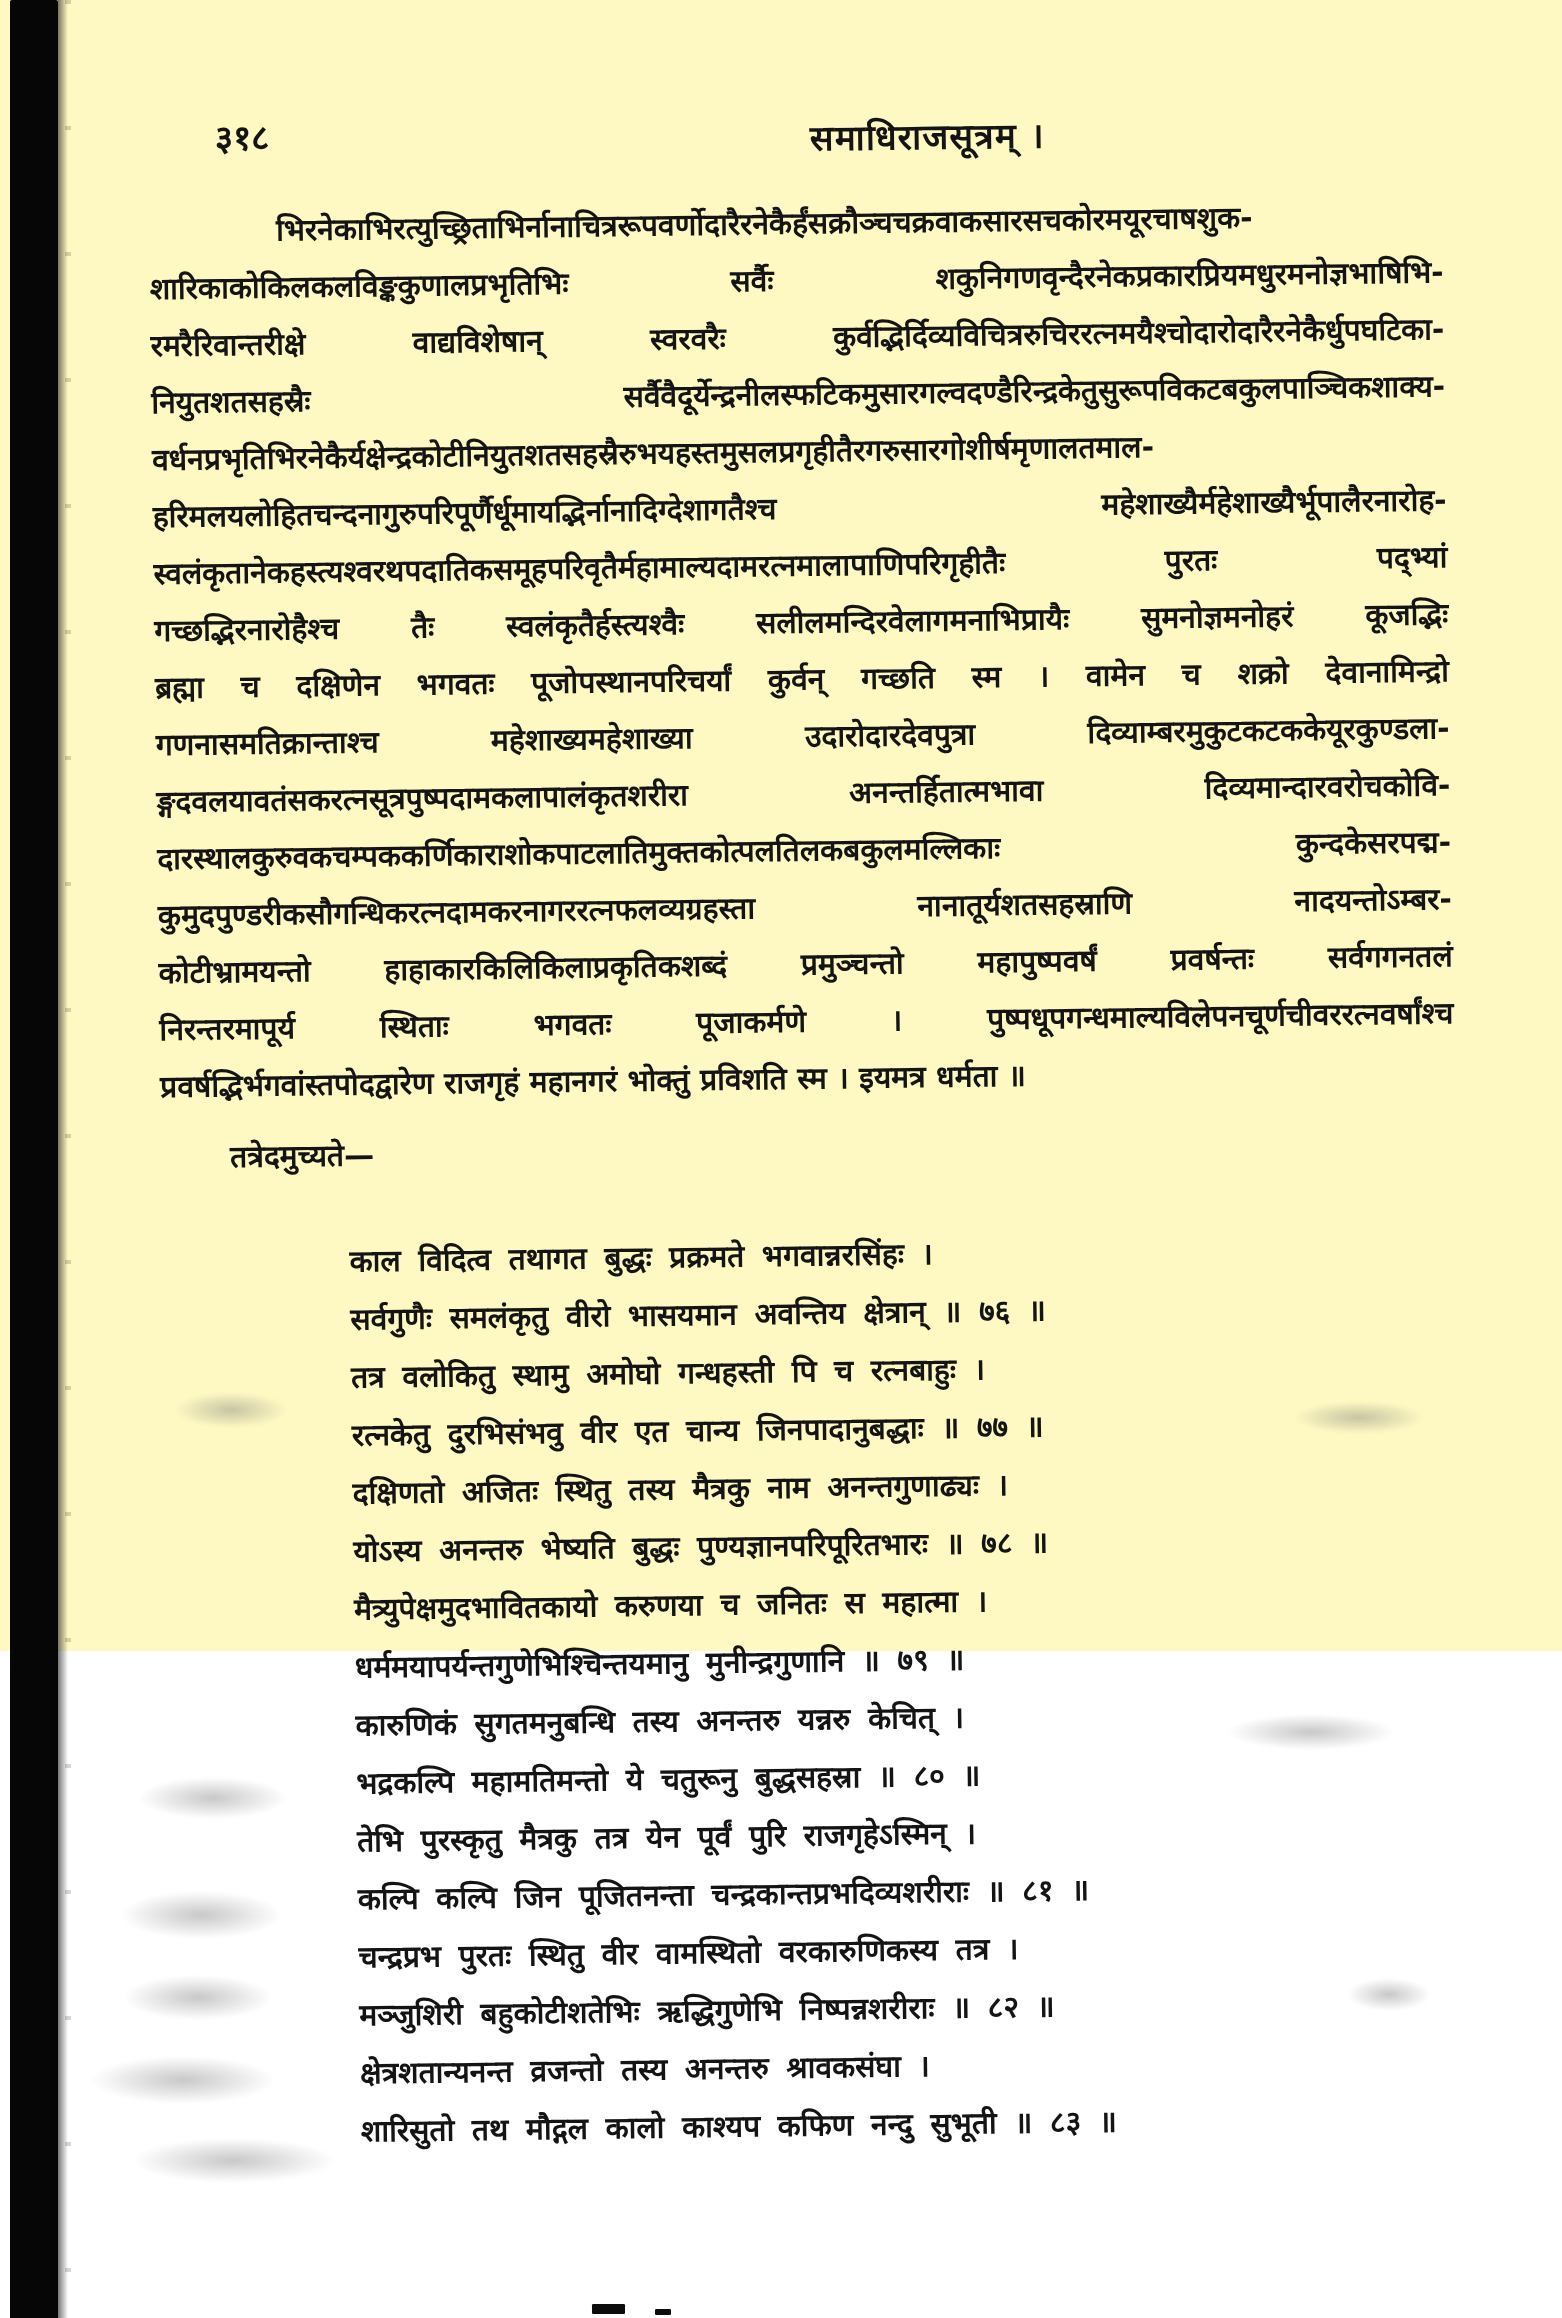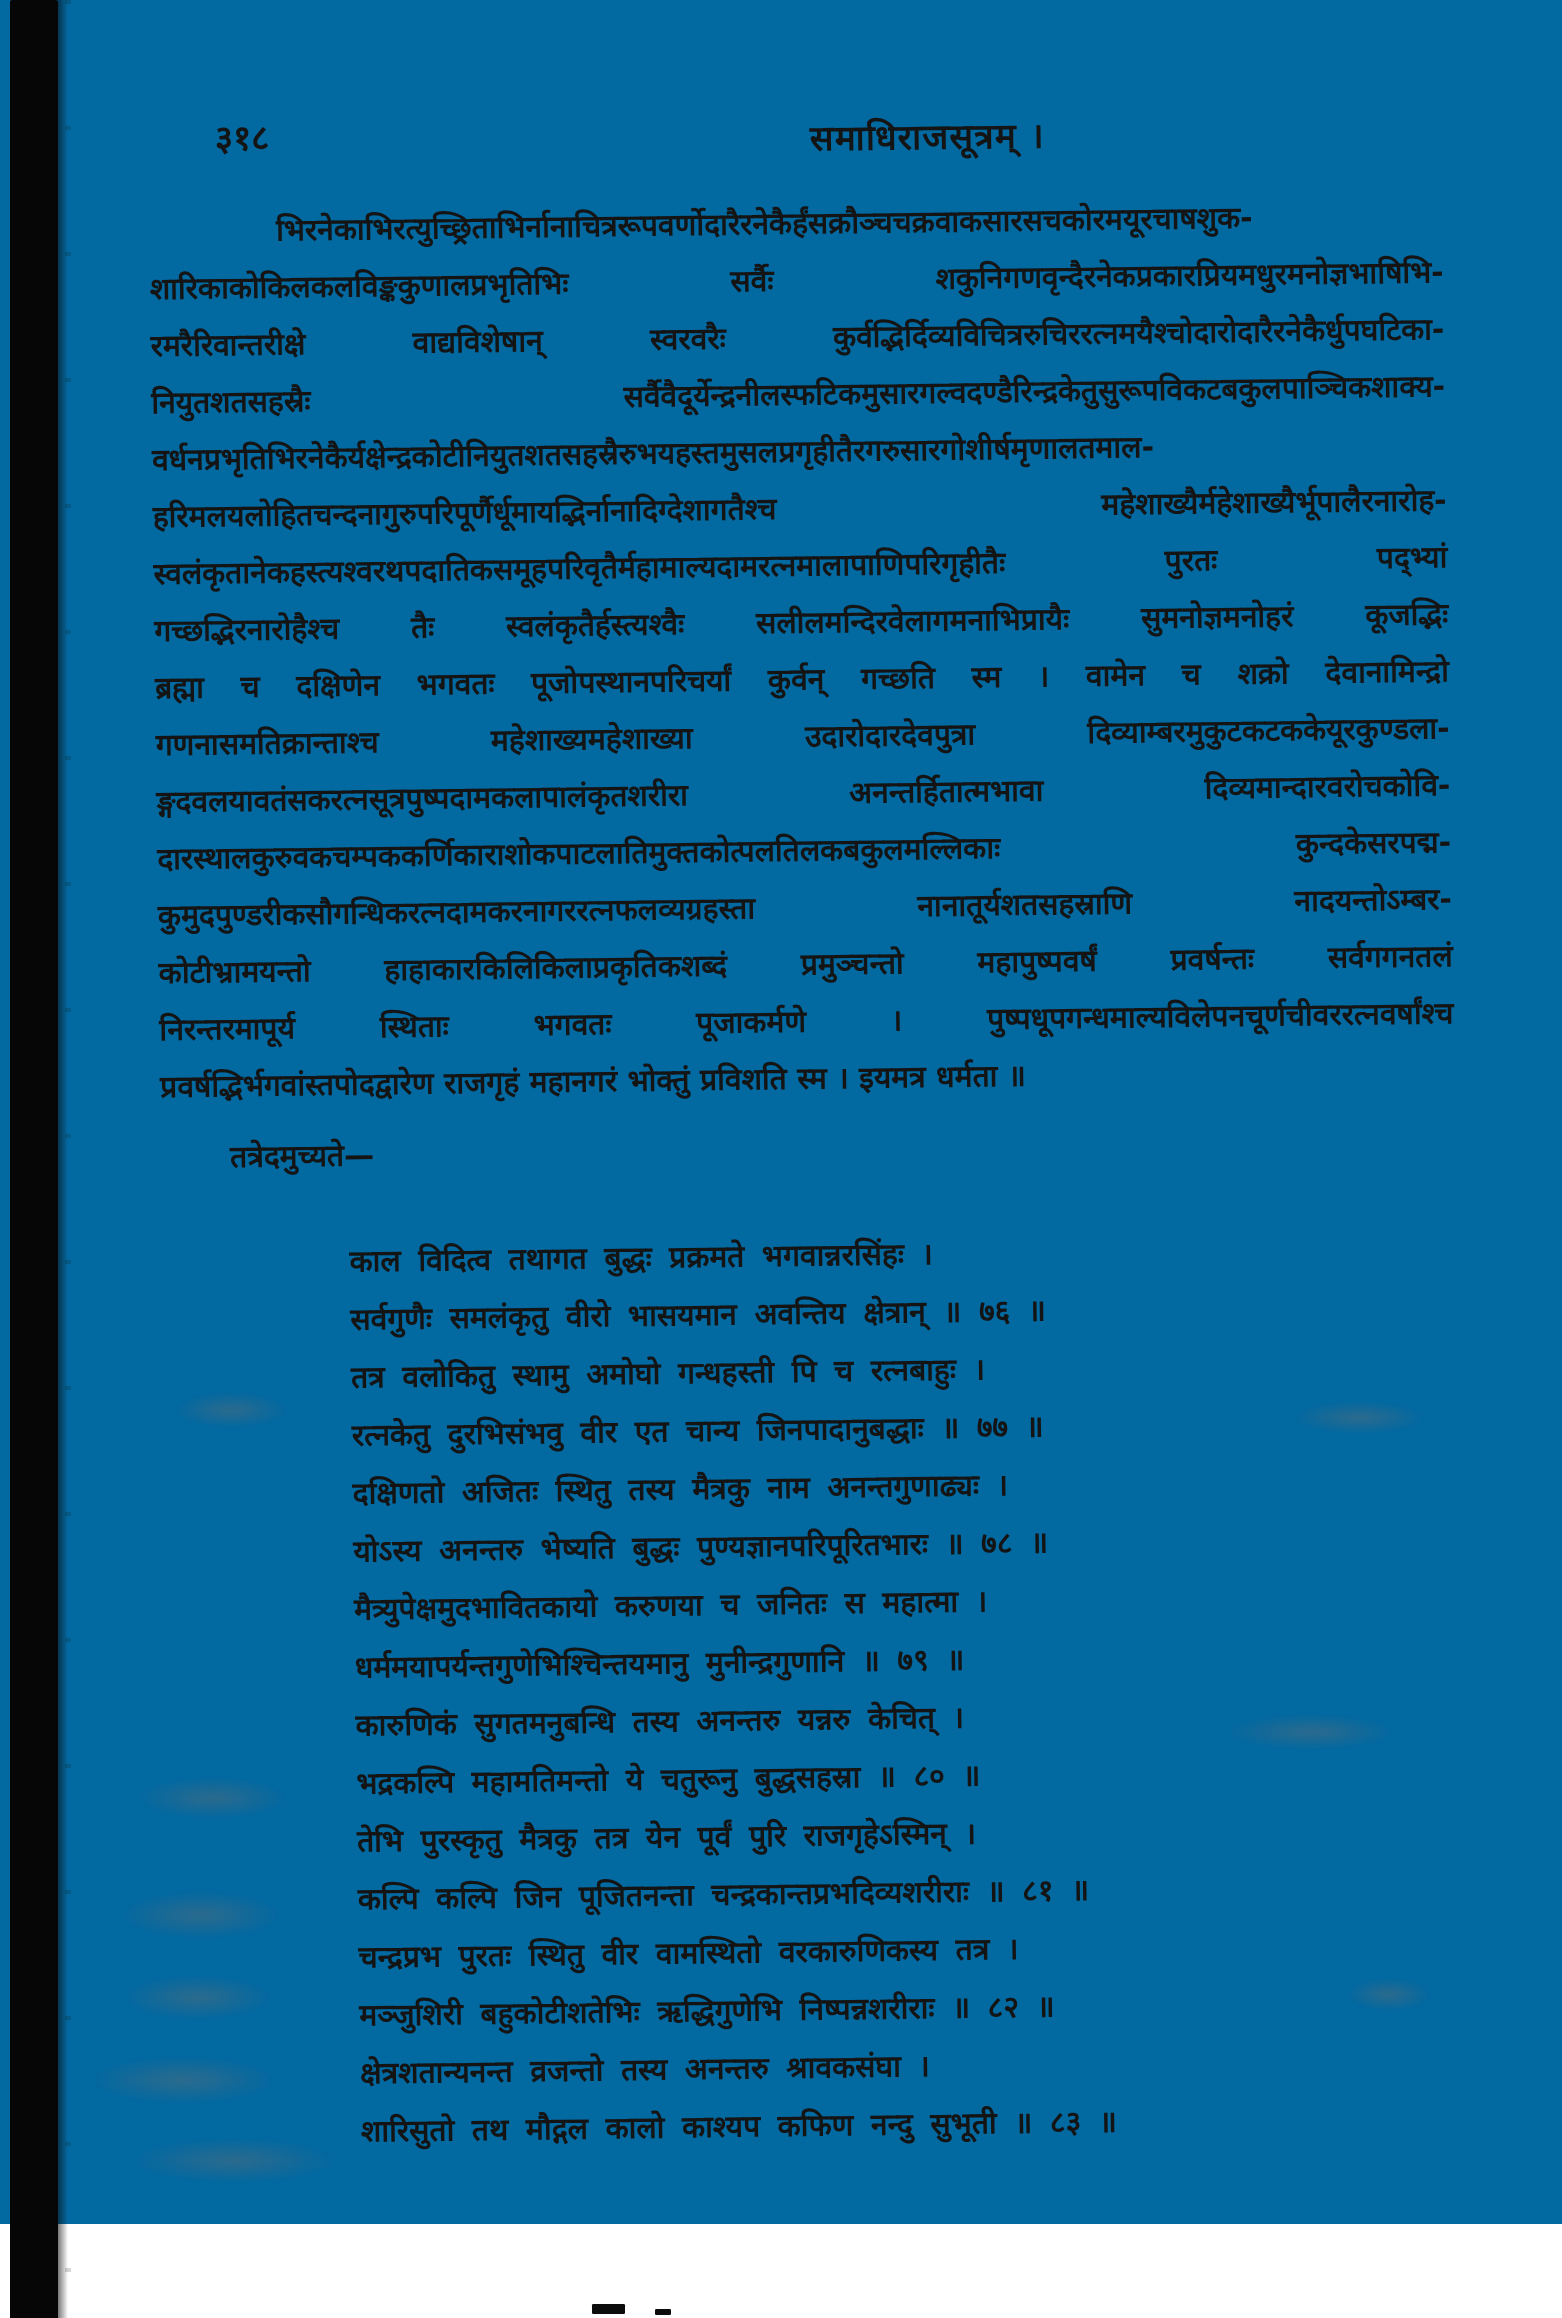--- a/index.html
+++ b/index.html
@@ -4,22 +4,22 @@
 <style>
   html, body {
     margin: 0; padding: 0;
     width: 1562px; height: 2319px;
     background: #ffffff;
     overflow: hidden;
     font-family: "DejaVu Sans", "Liberation Sans", sans-serif;
   }
   .page {
     position: absolute; left: 0; top: 0;
-    width: 1562px; height: 2224px;
-    background: #0369a1;
+    width: 1562px; height: 1651px;
+    background: #fef9c3;
     color: #141414;
   }
   
   .gutter {
     position: absolute; left: 9.6px; top: 0;
     width: 48px; height: 2319px;
     background: #060606;
     border-radius: 1.8px;
   }
   .gutter-fuzz {

